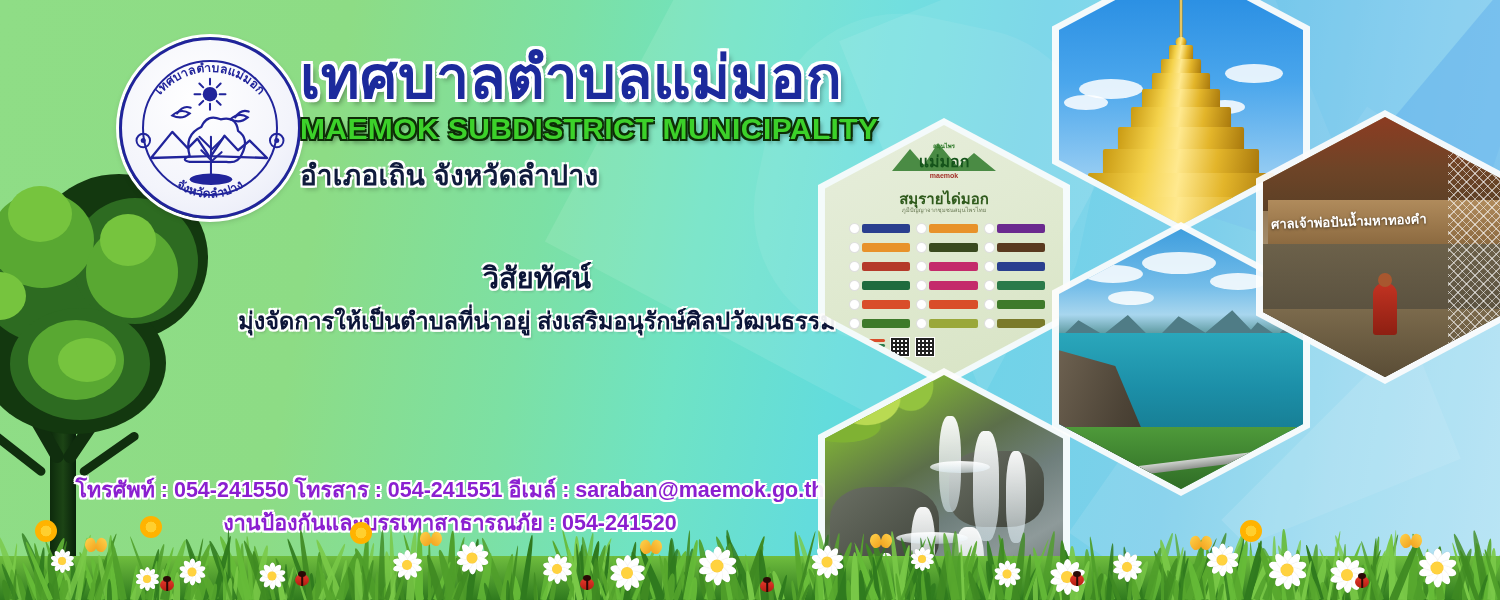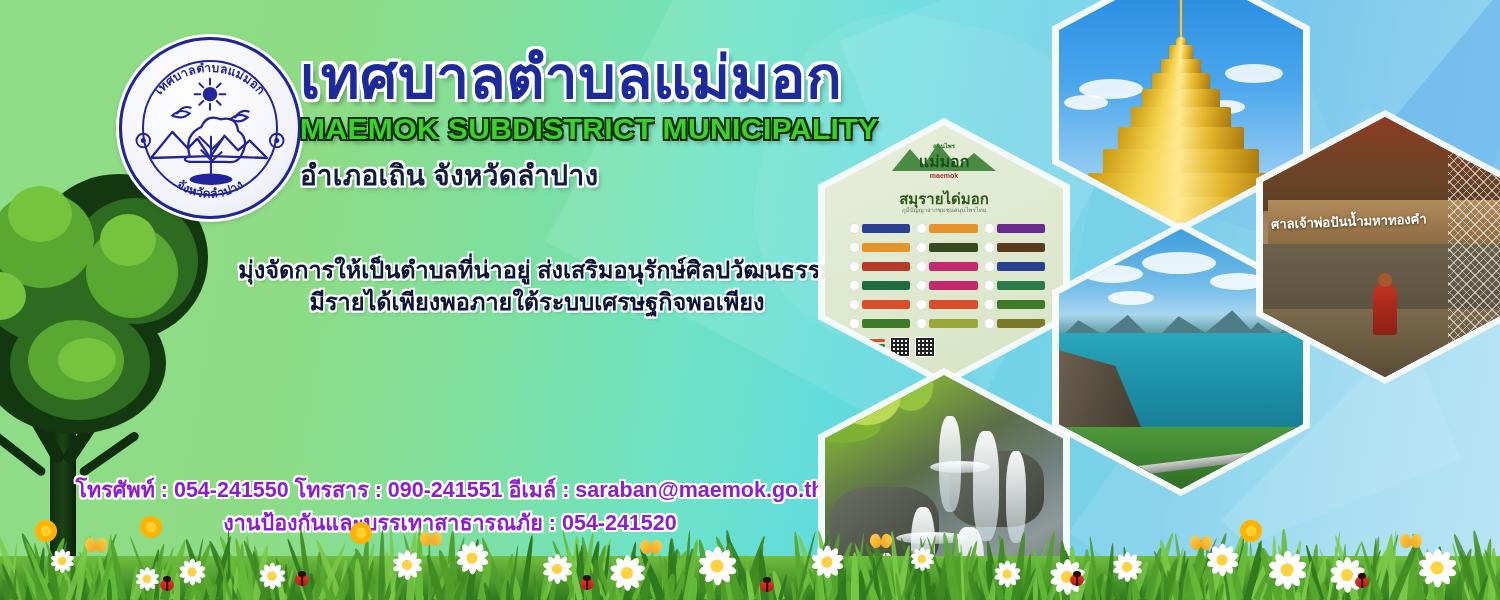--- a/index.html
+++ b/index.html
@@ -319,26 +319,26 @@
     </svg>
   </div>
 
   <div id="head-block">
     <div id="title-th">เทศบาลตำบลแม่มอก</div>
     <div id="title-en">MAEMOK SUBDISTRICT MUNICIPALITY</div>
     <div id="title-sub">อำเภอเถิน จังหวัดลำปาง</div>
   </div>
 
   <div id="vision">
+    <div class="v-head">วิสัยทัศน์</div>
     <div class="v-line">มุ่งจัดการให้เป็นตำบลที่น่าอยู่ ส่งเสริมอนุรักษ์ศิลปวัฒนธรรม</div>
-    <div class="v-line">มีรายได้เพียงพอภายใต้ระบบเศรษฐกิจพอเพียง</div>
   </div>
 
   <div id="contact">
-    <div class="c-line">โทรศัพท์ : 054-241550  โทรสาร : 090-241551 อีเมล์ : saraban@maemok.go.th</div>
+    <div class="c-line">โทรศัพท์ : 054-241550  โทรสาร : 054-241551 อีเมล์ : saraban@maemok.go.th</div>
     <div class="c-line">งานป้องกันและบรรเทาสาธารณภัย : 054-241520</div>
   </div>
 
   <div id="hex-poster" class="hex hex-frame">
     <div class="hex-inner">
       <svg class="poster-logo" viewBox="0 0 120 46">
         <path d="M8,34 L26,12 L40,28 L54,6 L74,30 L90,16 L112,34 Z" fill="#2f7a2a" opacity=".85"></path>
         <text x="60" y="11" text-anchor="middle" font-size="6" fill="#2f7a2a" font-weight="bold" font-family="Liberation Sans, sans-serif">สมุนไพร</text>
         <text x="60" y="30" text-anchor="middle" font-size="16" fill="#14531a" font-weight="bold" font-family="Liberation Sans, sans-serif">แม่มอก</text>
         <text x="60" y="41" text-anchor="middle" font-size="7" fill="#a3312a" font-weight="bold" font-family="Liberation Sans, sans-serif">maemok</text>

